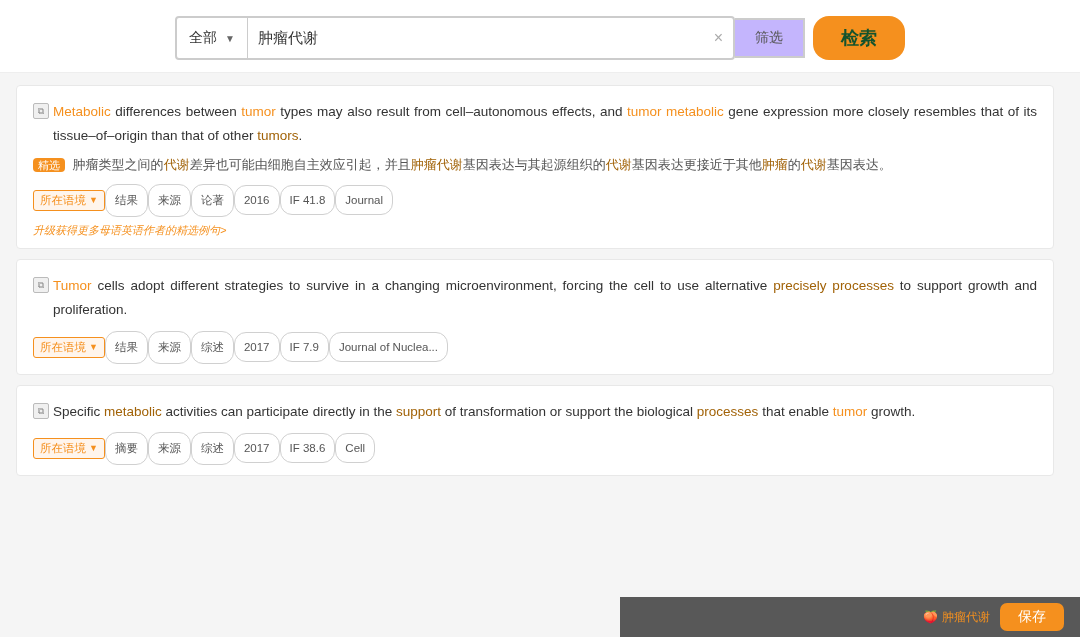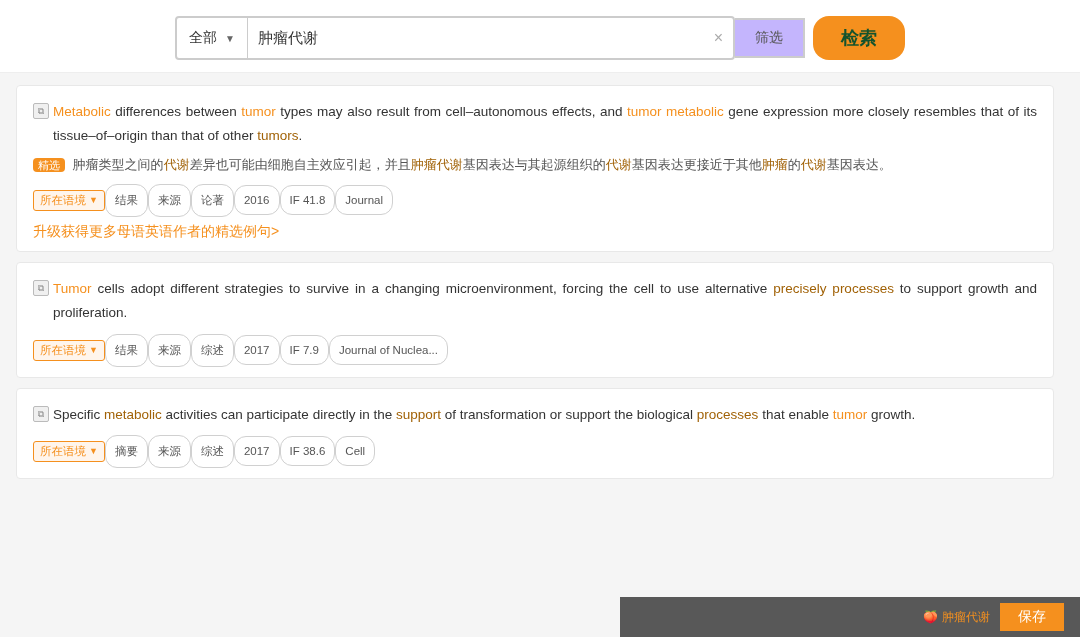--- a/index.html
+++ b/index.html
@@ -168,24 +168,25 @@
       border: 1px solid #d0d0d0;
       color: #555;
       font-size: 11.5px;
       padding: 8px 9px;
       border-radius: 12px;
       cursor: pointer;
     }
 
     .upgrade-link {
       color: #f5901e;
-      font-size: 14px;
+      font-size: 11px;
       cursor: pointer;
       margin-top: 6px;
       display: inline-block;
+      font-style: italic;
     }
 
     
     .result-icon {
       display: inline-block;
       width: 16px;
       height: 16px;
       background: #f0f0f0;
       border: 1px solid #bbb;
       border-radius: 2px;
@@ -220,21 +221,21 @@
       color: #f5901e;
       font-size: 12px;
       display: flex;
       align-items: center;
       gap: 4px;
     }
     .save-btn {
       background: #f5901e;
       color: #fff;
       border: none;
-      border-radius: 0;
+      border-radius: 7px;
       padding: 5px 18px;
       font-size: 14px;
       cursor: pointer;
     }
 
     .context-resize {
       position: absolute;
       bottom: 6px;
       right: 6px;
       width: 10px;

